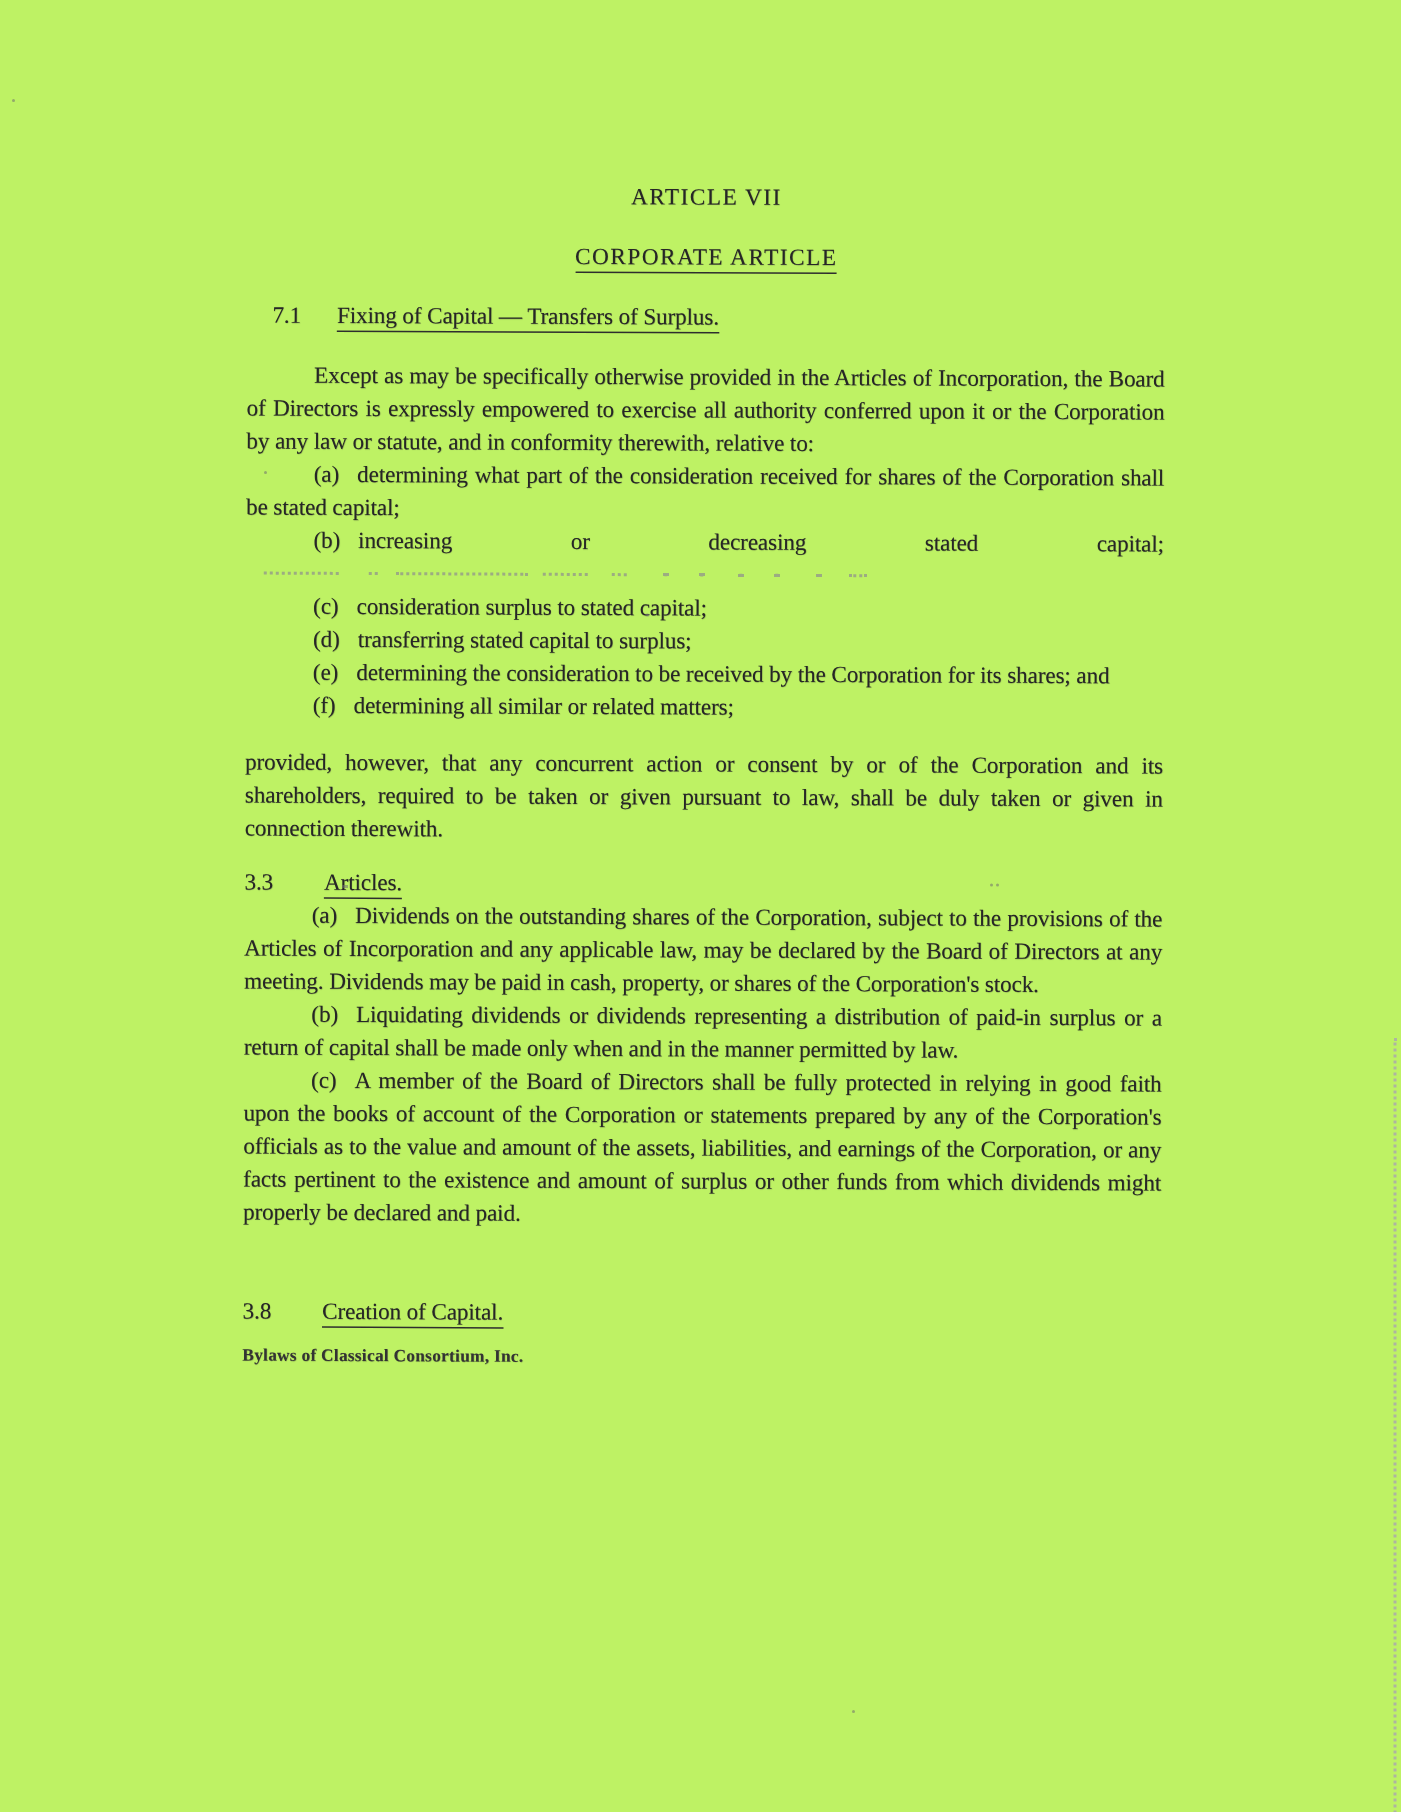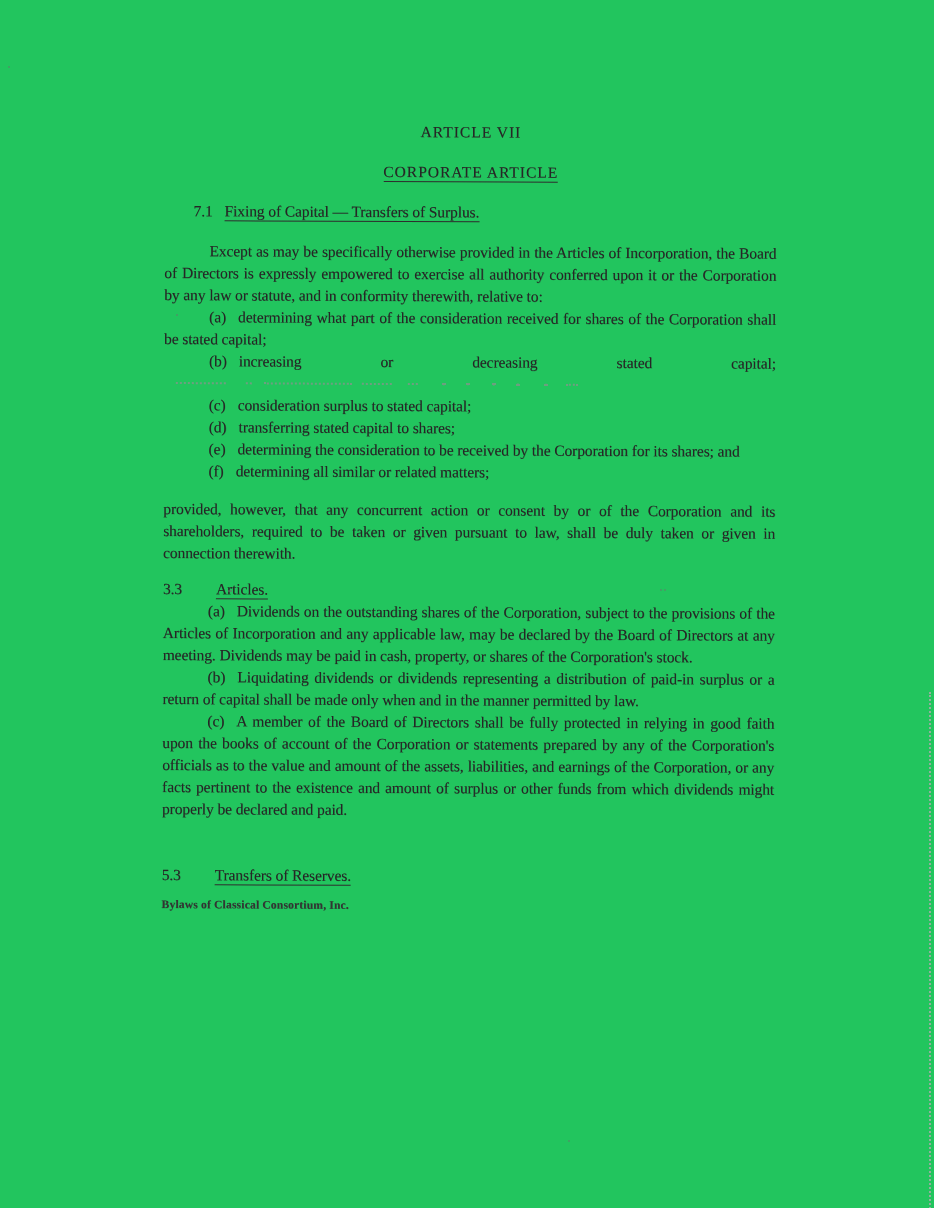--- a/index.html
+++ b/index.html
@@ -4,21 +4,21 @@
 <style>
   html, body {
     margin: 0;
     padding: 0;
     background: #ffffff;
   }
   .page {
     position: relative;
     width: 934px;
     height: 1208px;
-    background: #22c55e;
+    background: #bef264;
     overflow: hidden;
     font-family: "Liberation Serif", "DejaVu Serif", serif;
     color: #262626;
   }
   .content {
     position: absolute;
     left: 165px;
     top: 120px;
     width: 612px;
     transform: rotate(0.25deg);
@@ -43,21 +43,21 @@
   .section-head {
     margin: 0;
     margin-top: 18px;
     font-size: 15.5px;
   }
   .section-head .num {
     display: inline-block;
     width: 53px;
   }
   .section-head.first { padding-left: 17px; }
-  .section-head.first .num { width: 43px; text-align: center; }
+  .section-head.first .num { width: 43px; }
   .section-head.gap-large { margin-top: 44px; }
   p.body-par {
     margin: 0;
     text-align: justify;
   }
   p.intro   { margin-top: 18px; text-indent: 45px; }
   p.closing { margin-top: 16px; }
   p.item {
     margin: 0;
     text-align: justify;
@@ -119,37 +119,37 @@
     <p class="section-head first"><span class="num">7.1</span><span class="u">Fixing of Capital — Transfers of Surplus.</span></p>
 
     <p class="body-par intro">Except as may be specifically otherwise provided in the Articles of Incorporation, the Board of Directors is expressly empowered to exercise all authority conferred upon it or the Corporation by any law or statute, and in conformity therewith, relative to:</p>
 
     <p class="item mt20"><span class="ilabel">(a)</span><span class="igap"></span><span>determining what part of the consideration received for shares of the Corporation shall be stated capital;</span></p>
 
     <p class="item mt15"><span class="ilabel">(b)</span><span class="igap"></span><span>increasing or decreasing stated capital;</span><span class="dots" aria-hidden="true"><i style="width:50px;margin-left:12px"></i><i style="width:6px;margin-left:20px"></i><i style="width:88px;margin-left:12px"></i><i style="width:30px;margin-left:10px"></i><i style="width:10px;margin-left:16px"></i><i style="width:4px;margin-left:24px"></i><i style="width:4px;margin-left:20px"></i><i style="width:4px;margin-left:22px"></i><i style="width:4px;margin-left:20px"></i><i style="width:4px;margin-left:24px"></i><i style="width:12px;margin-left:18px"></i></span></p>
 
     <p class="item mt17"><span class="ilabel">(c)</span><span class="igap"></span><span>consideration surplus to stated capital;</span></p>
 
-    <p class="item mt17"><span class="ilabel">(d)</span><span class="igap"></span><span>transferring stated capital to shares;</span></p>
+    <p class="item mt17"><span class="ilabel">(d)</span><span class="igap"></span><span>transferring stated capital to surplus;</span></p>
 
     <p class="item mt17"><span class="ilabel">(e)</span><span class="igap"></span><span>determining the consideration to be received by the Corporation for its shares; and</span></p>
 
     <p class="item mt15"><span class="ilabel">(f)</span><span class="igap"></span><span>determining all similar or related matters;</span></p>
 
     <p class="body-par closing">provided, however, that any concurrent action or consent by or of the Corporation and its shareholders, required to be taken or given pursuant to law, shall be duly taken or given in connection therewith.</p>
 
     <p class="section-head mt14"><span class="num">3.3</span><span class="u">Articles.</span></p>
 
     <p class="item mt18"><span class="ilabel">(a)</span><span class="igap"></span><span>Dividends on the outstanding shares of the Corporation, subject to the provisions of the Articles of Incorporation and any applicable law, may be declared by the Board of Directors at any meeting.  Dividends may be paid in cash, property, or shares of the Corporation's stock.</span></p>
 
     <p class="item mt11"><span class="ilabel">(b)</span><span class="igap"></span><span>Liquidating dividends or dividends representing a distribution of paid-in surplus or a return of capital shall be made only when and in the manner permitted by law.</span></p>
 
     <p class="item mt6"><span class="ilabel">(c)</span><span class="igap"></span><span>A member of the Board of Directors shall be fully protected in relying in good faith upon the books of account of the Corporation or statements prepared by any of the Corporation's officials as to the value and amount of the assets, liabilities, and earnings of the Corporation, or any facts pertinent to the existence and amount of surplus or other funds from which dividends might properly be declared and paid.</span></p>
 
-    <p class="section-head gap-large"><span class="num">5.3</span><span class="u">Transfers of Reserves.</span></p>
+    <p class="section-head gap-large"><span class="num">3.8</span><span class="u">Creation of Capital.</span></p>
 
     <p class="footer-note">Bylaws of Classical Consortium, Inc.</p>
 
   </div>
 
   <div class="edge-dots"></div>
   <div class="speck" style="left:8px;top:66px;width:2px;height:2px"></div>
   <div class="speck" style="left:176px;top:314px;width:2px;height:2px"></div>
   <div class="speck" style="left:430px;top:409px;width:3px;height:2px"></div>
   <div class="speck" style="left:228px;top:590px;width:4px;height:2px;border-radius:0"></div>

